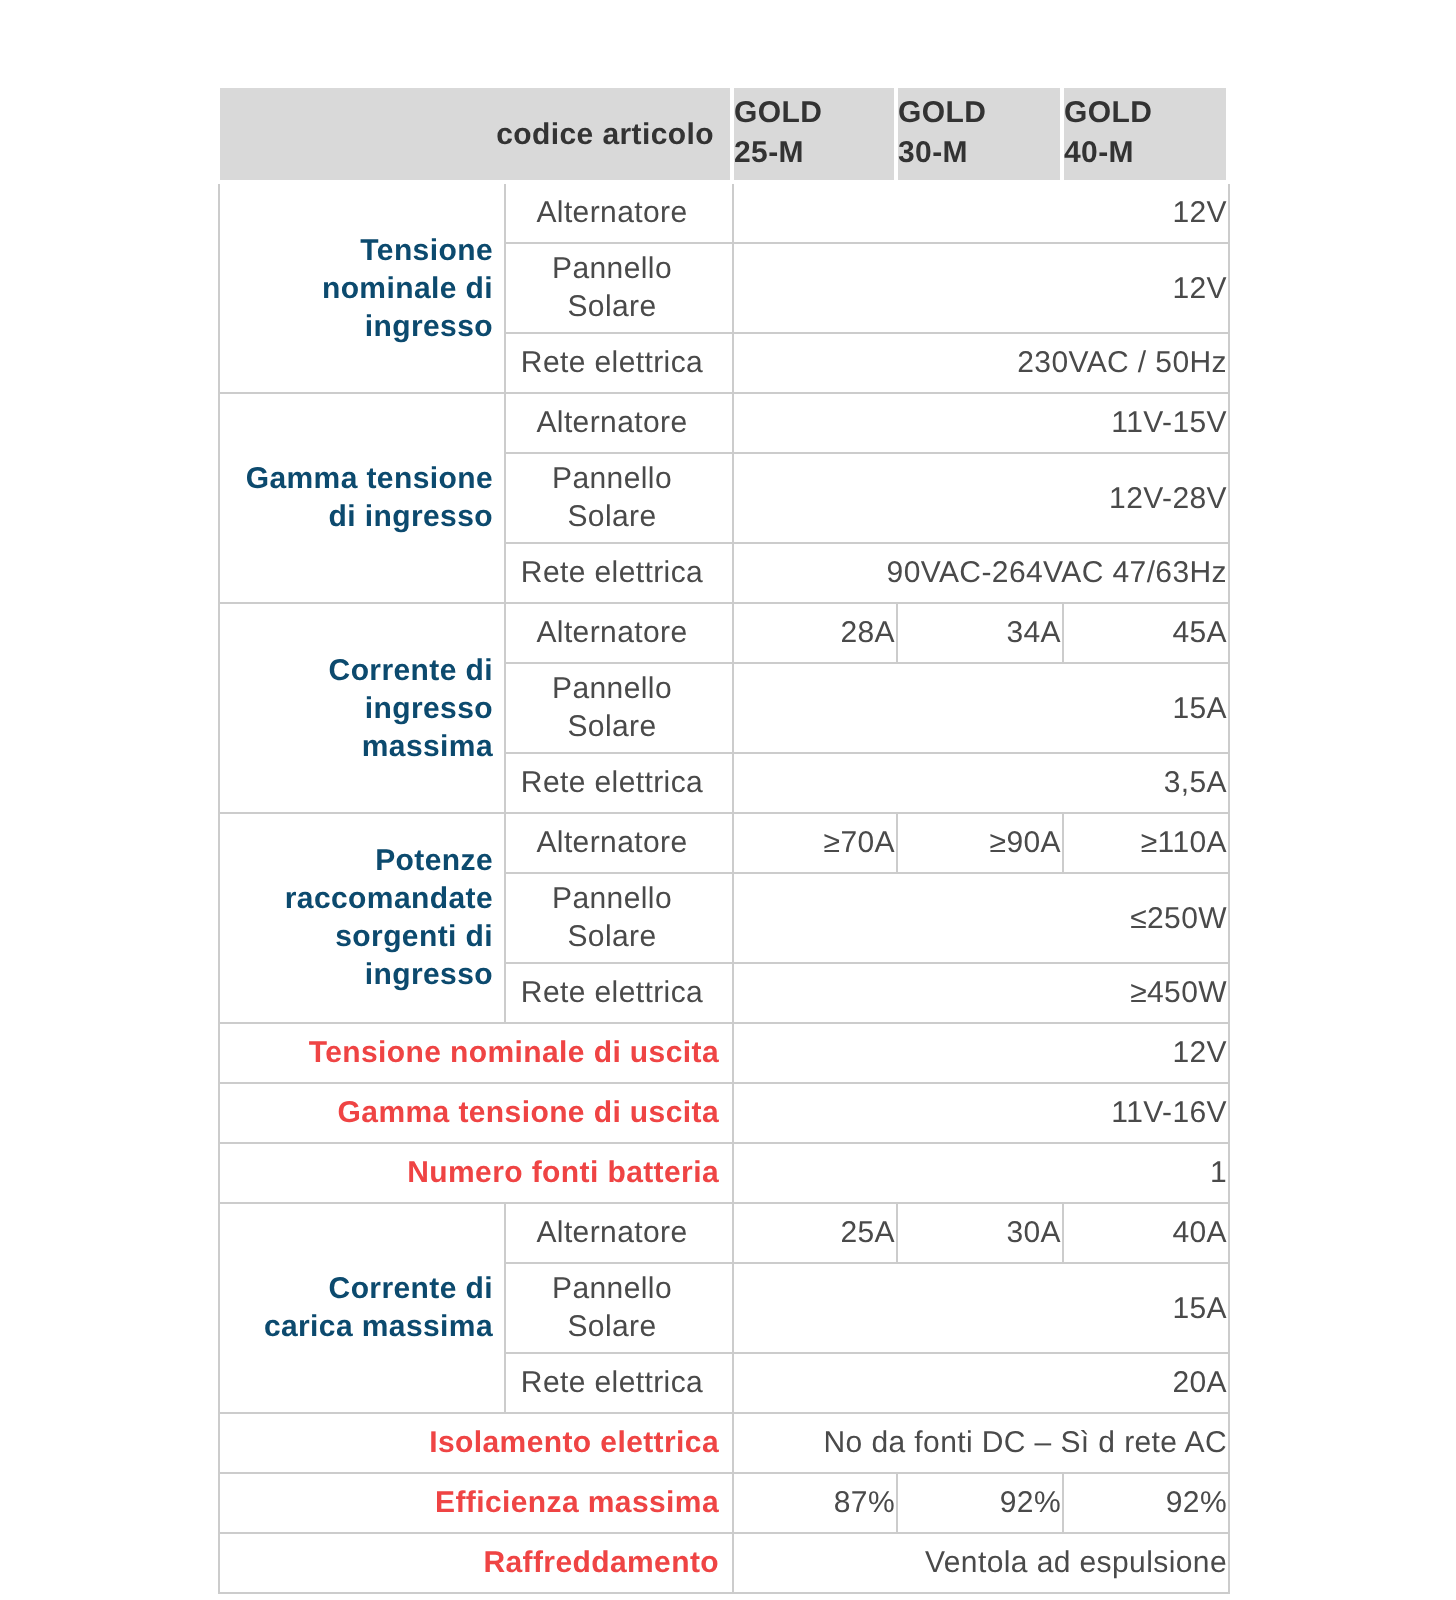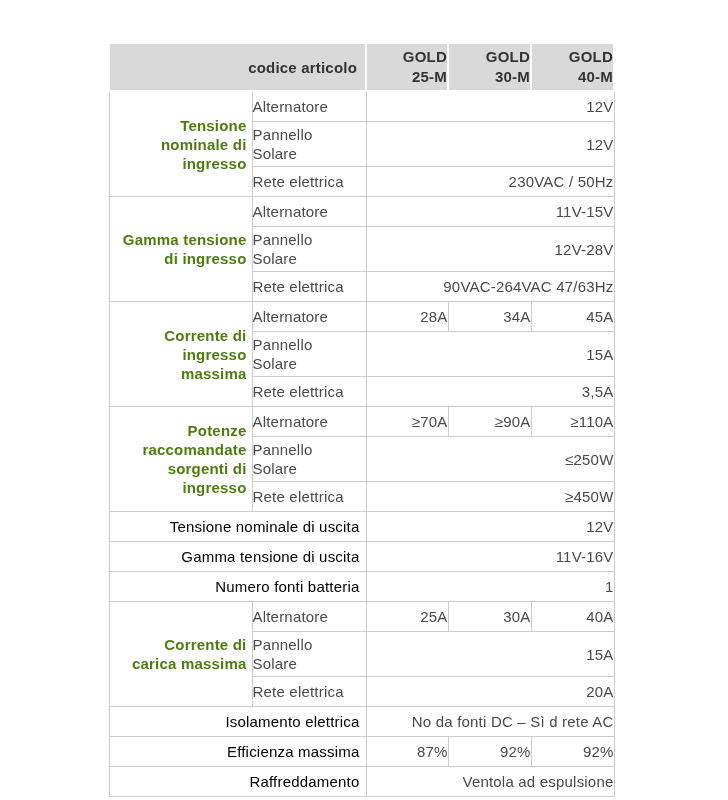--- a/index.html
+++ b/index.html
@@ -28,49 +28,49 @@
     font-weight: bold;
     color: #333333;
     height: 42px;
     padding: 2px 0;
   }
   th.h-article {
     text-align: right;
     padding-right: 8px;
   }
   th.h-product {
-    text-align: right;
+    text-align: left;
     white-space: pre-line;
     line-height: 20px;
   }
   
   td {
     border: 1px solid #cccccc;
     font-size: 15px;
     color: #4a4a4a;
     line-height: 19px;
     padding: 3px 0;
   }
   tr.r-single td { height: 23px; }
   tr.r-double td { height: 38px; }
   td.group-label {
     font-weight: bold;
-    color: #4d7c0f;
+    color: #0c4a6e;
     text-align: right;
     white-space: pre-line;
     padding-right: 5px;
   }
   td.sub-label {
-    text-align: left;
+    text-align: center;
     white-space: pre-line;
     padding-right: 6px;
   }
   td.row-label {
-    font-weight: normal;
-    color: #000000;
+    font-weight: bold;
+    color: #ef4444;
     text-align: right;
     padding-right: 6px;
   }
   td.value {
     text-align: right;
   }
 </style>
 </head>
 <body>
 

